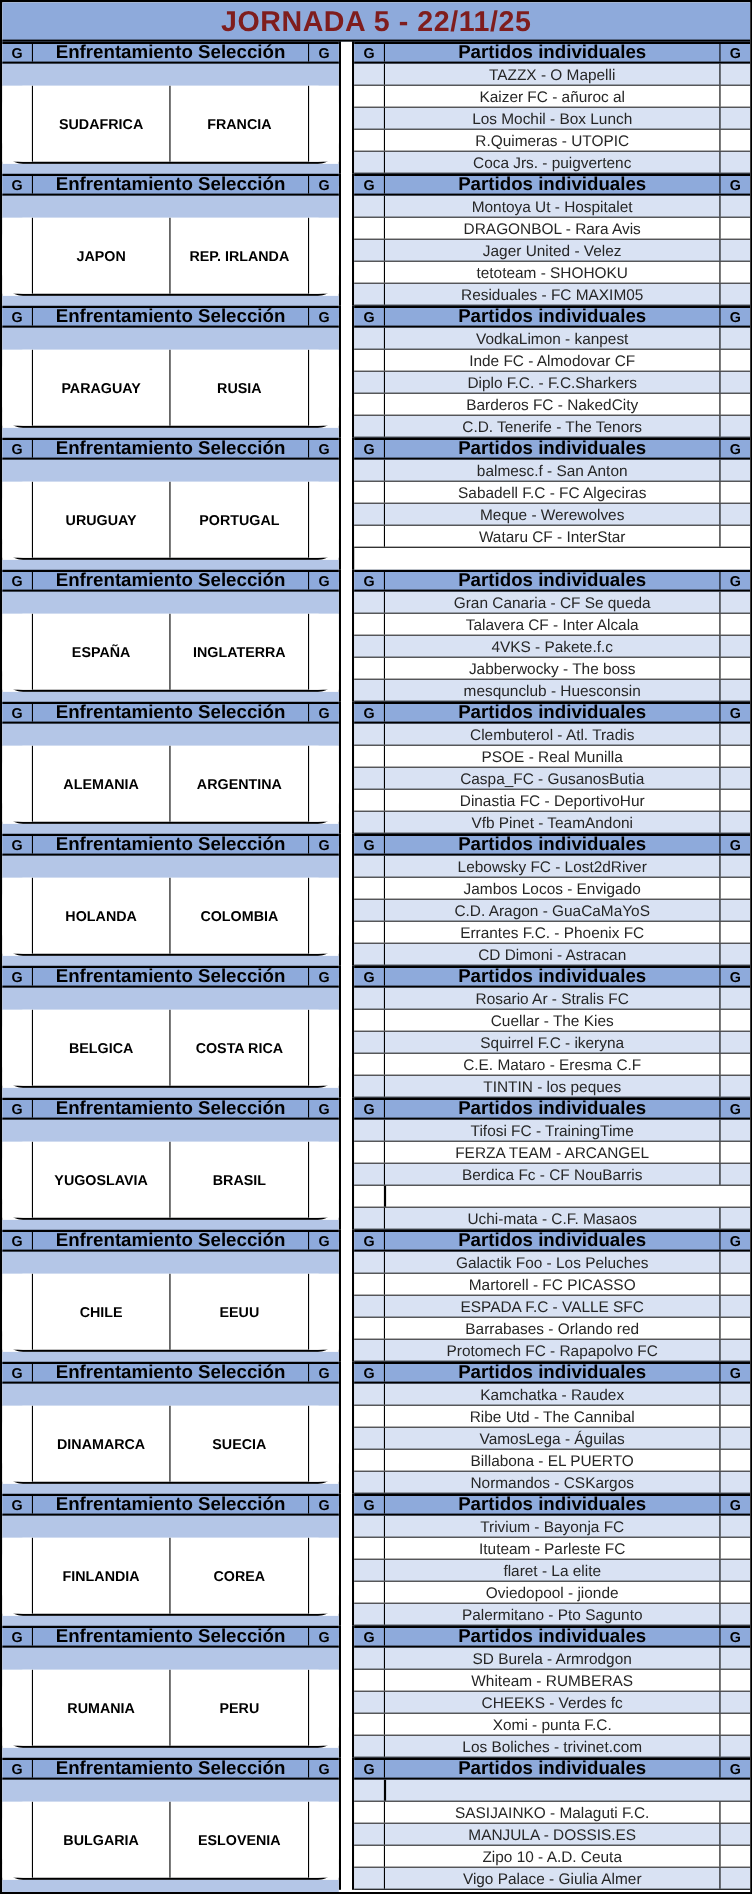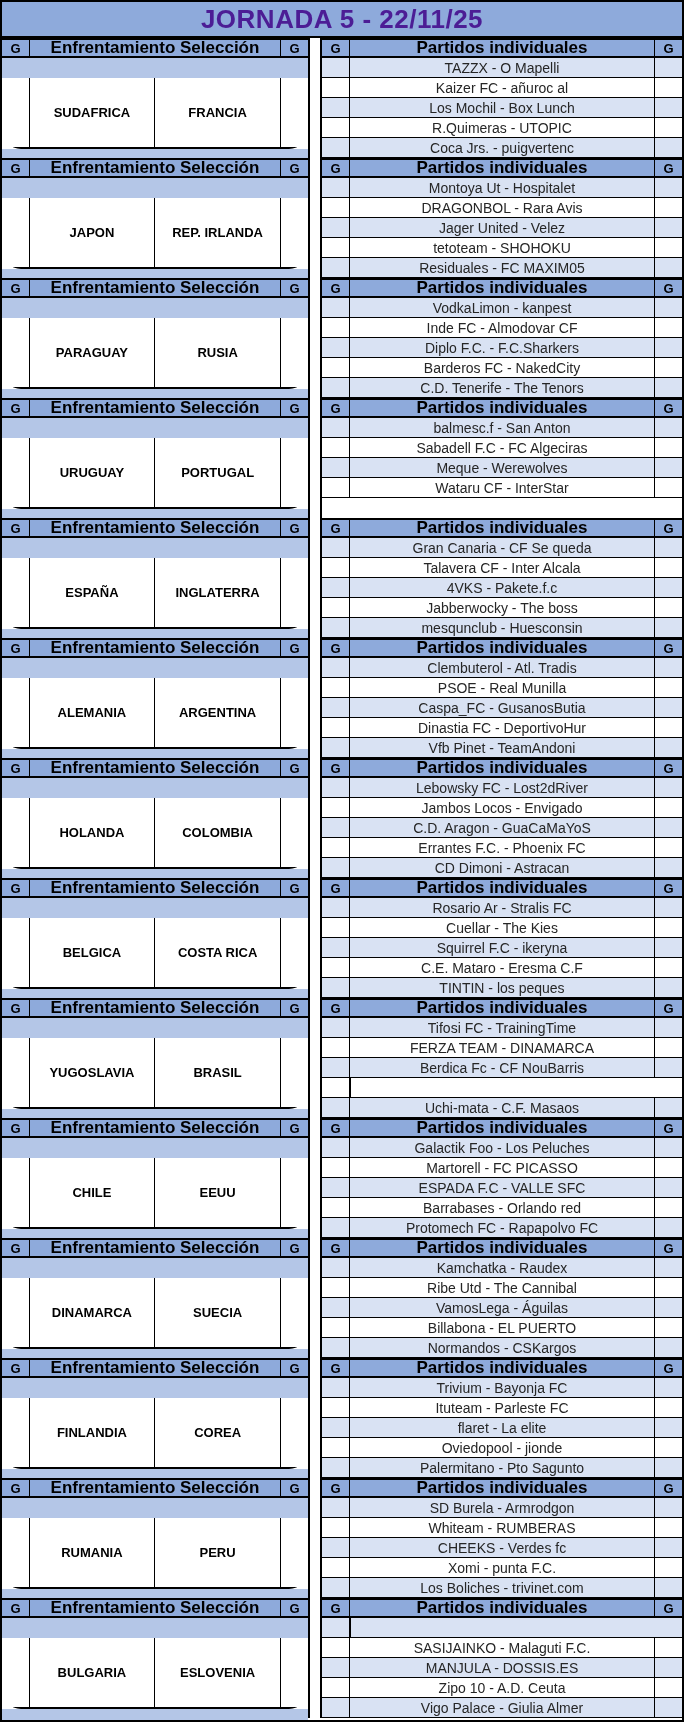--- a/index.html
+++ b/index.html
@@ -16,21 +16,21 @@
     width:684px;height:1722px;
     border:2px solid var(--c-border);
     background:#fff;
     overflow:hidden;
   }
   .title-bar{
     height:36px;
     background:var(--c-header);
     border-bottom:2px solid var(--c-border);
     display:flex;align-items:center;justify-content:center;
-    font-size:26px;font-weight:bold;color:#4c1d95;
+    font-size:26px;font-weight:bold;color:#7f1d1d;
     letter-spacing:0.5px;
   }
   .blocks{width:100%;}
   .block-row{
     display:flex;
     width:100%;height:120px;
   }
   .left-table{width:308px;height:120px;}
   .mid-gap{width:10px;height:120px;background:#fff;}
   .right-table{width:362px;height:120px;border-left:2px solid var(--c-border);border-right:0;}
@@ -565,21 +565,21 @@
         <div class="label-cell">Partidos individuales</div>
         <div class="g-cell right">G</div>
       </div>
       <div class="match-row">
         <div class="g-cell"></div>
         <div class="match-cell">Tifosi FC - TrainingTime</div>
         <div class="g-cell right"></div>
       </div>
       <div class="match-row">
         <div class="g-cell"></div>
-        <div class="match-cell">FERZA TEAM - DINAMARCA</div>
+        <div class="match-cell">FERZA TEAM - ARCANGEL</div>
         <div class="g-cell right"></div>
       </div>
       <div class="match-row">
         <div class="g-cell"></div>
         <div class="match-cell">Berdica Fc - CF NouBarris</div>
         <div class="g-cell right"></div>
       </div>
       <div class="match-row">
         <div class="g-cell"></div>
         <div class="g-cell right"></div>

